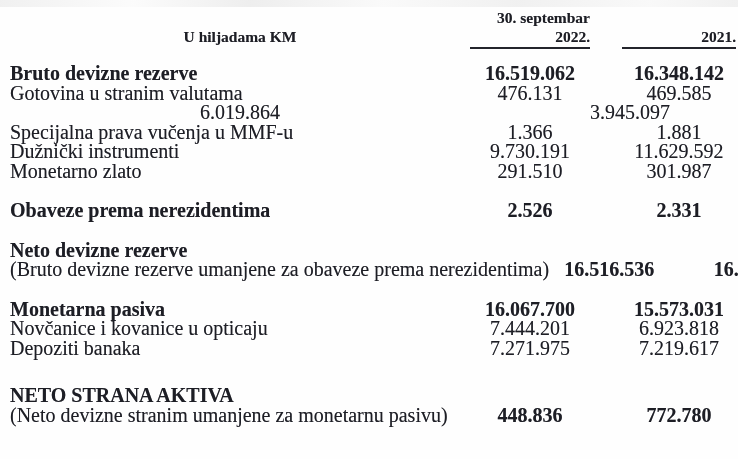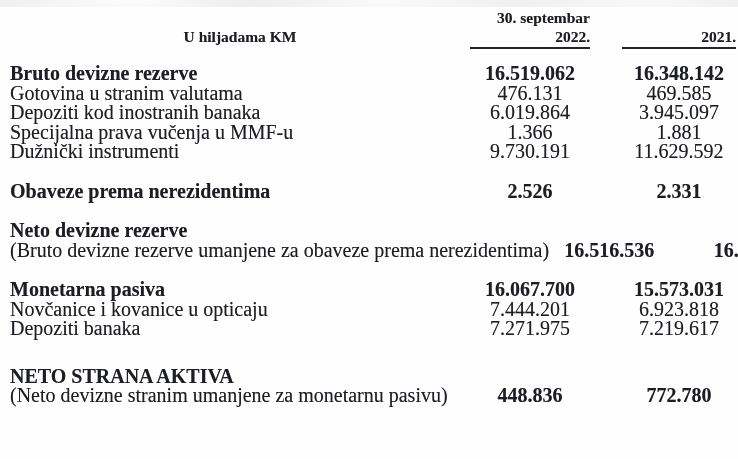--- a/index.html
+++ b/index.html
@@ -93,36 +93,41 @@
     <div></div>
     <div class="num">16.348.142</div>
   </div>
   <div class="row">
     <div class="label">Gotovina u stranim valutama</div>
     <div class="num">476.131</div>
     <div></div>
     <div class="num">469.585</div>
   </div>
   <div class="row">
-    <div class="label">Depoziti kod inostranih banaka</div>
     <div class="num">6.019.864</div>
     <div></div>
     <div class="num">3.945.097</div>
   </div>
   <div class="row">
     <div class="label">Specijalna prava vučenja u MMF-u</div>
     <div class="num">1.366</div>
     <div></div>
     <div class="num">1.881</div>
   </div>
   <div class="row">
     <div class="label">Dužnički instrumenti</div>
     <div class="num">9.730.191</div>
     <div></div>
     <div class="num">11.629.592</div>
+  </div>
+  <div class="row">
+    <div class="label">Monetarno zlato</div>
+    <div class="num">291.510</div>
+    <div></div>
+    <div class="num">301.987</div>
   </div>
 
   <div class="spacer-20"></div>
 
   <div class="row bold">
     <div class="label">Obaveze prema nerezidentima</div>
     <div class="num">2.526</div>
     <div></div>
     <div class="num">2.331</div>
   </div>

